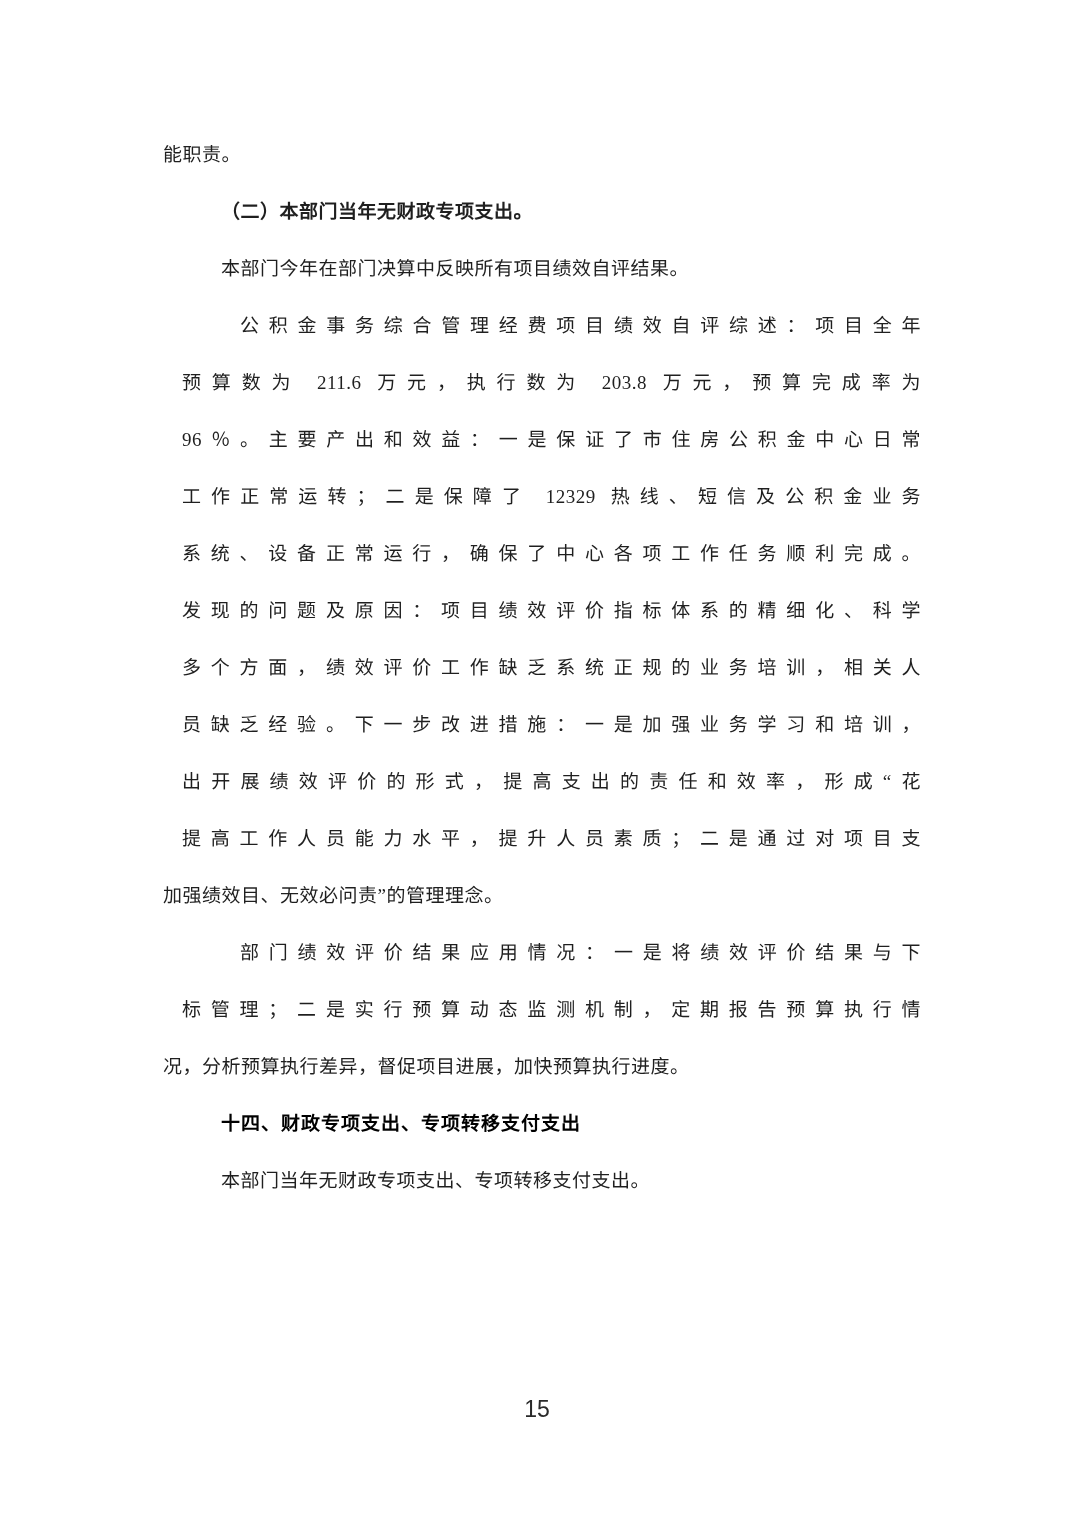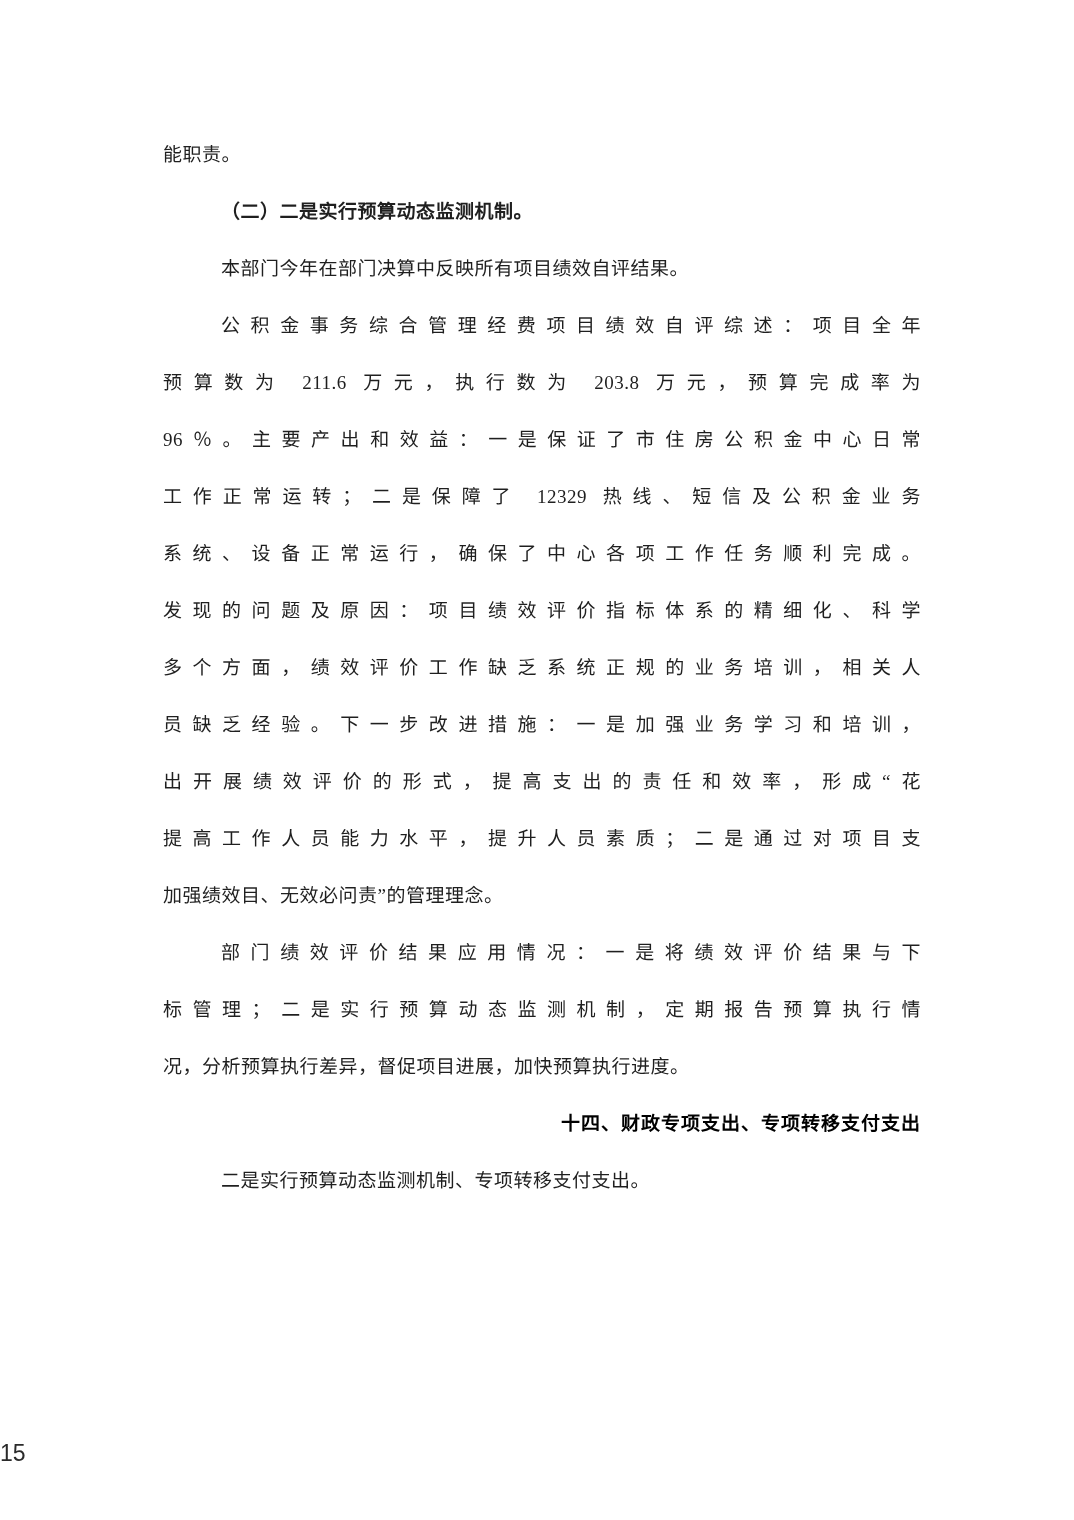--- a/index.html
+++ b/index.html
@@ -27,75 +27,75 @@
     line-height: 57px;
     height: 57px;
     letter-spacing: 0.5px;
     text-align: left;
     white-space: normal;
     overflow: visible;
   }
   .doc-line.justify {
     text-align: justify;
     text-align-last: justify;
+    margin-left: 19px;
   }
   .doc-line.indent-2 {
     text-indent: 58px;
   }
   .style-body {
     font-weight: 400;
   }
   .style-subheading {
     font-weight: 700;
   }
   .style-heading {
     font-weight: 700;
     color: #000000;
     font-family: "Liberation Sans", "DejaVu Sans", sans-serif;
     letter-spacing: 1px;
-    text-align: right;
   }
   .page-footer {
     position: absolute;
     left: 0;
     top: 1396px;
     width: 100%;
-    margin-top: 44px;
+    text-align: center;
   }
   .page-number {
     display: inline-block;
     font-family: "Liberation Sans", "DejaVu Sans", sans-serif;
     font-size: 23px;
     color: #2a2a2a;
   }
 </style>
 </head>
 <body>
 
 <div class="doc-page">
 
   <div class="doc-content">
       <div class="doc-line style-body">能职责。</div>
-      <div class="doc-line style-subheading indent-2">（二）二是实行预算动态监测机制。</div>
+      <div class="doc-line style-subheading indent-2">（二）本部门当年无财政专项支出。</div>
       <div class="doc-line style-body indent-2">本部门今年在部门决算中反映所有项目绩效自评结果。</div>
       <div class="doc-line style-body indent-2 justify">公积金事务综合管理经费项目绩效自评综述：项目全年</div>
       <div class="doc-line style-body justify">预算数为 211.6 万元，执行数为 203.8 万元，预算完成率为</div>
       <div class="doc-line style-body justify">96％。主要产出和效益：一是保证了市住房公积金中心日常</div>
       <div class="doc-line style-body justify">工作正常运转；二是保障了 12329 热线、短信及公积金业务</div>
       <div class="doc-line style-body justify">系统、设备正常运行，确保了中心各项工作任务顺利完成。</div>
       <div class="doc-line style-body justify">发现的问题及原因：项目绩效评价指标体系的精细化、科学</div>
       <div class="doc-line style-body justify">多个方面，绩效评价工作缺乏系统正规的业务培训，相关人</div>
       <div class="doc-line style-body justify">员缺乏经验。下一步改进措施：一是加强业务学习和培训，</div>
       <div class="doc-line style-body justify">出开展绩效评价的形式，提高支出的责任和效率，形成“花</div>
       <div class="doc-line style-body justify">提高工作人员能力水平，提升人员素质；二是通过对项目支</div>
       <div class="doc-line style-body">加强绩效目、无效必问责”的管理理念。</div>
       <div class="doc-line style-body indent-2 justify">部门绩效评价结果应用情况：一是将绩效评价结果与下</div>
       <div class="doc-line style-body justify">标管理；二是实行预算动态监测机制，定期报告预算执行情</div>
       <div class="doc-line style-body">况，分析预算执行差异，督促项目进展，加快预算执行进度。</div>
       <div class="doc-line style-heading indent-2">十四、财政专项支出、专项转移支付支出</div>
-      <div class="doc-line style-body indent-2">二是实行预算动态监测机制、专项转移支付支出。</div>
+      <div class="doc-line style-body indent-2">本部门当年无财政专项支出、专项转移支付支出。</div>
     </div>
 
   <div class="page-footer">
     <span class="page-number">15</span>
   </div>
 
 </div>
 
 </body></html>

